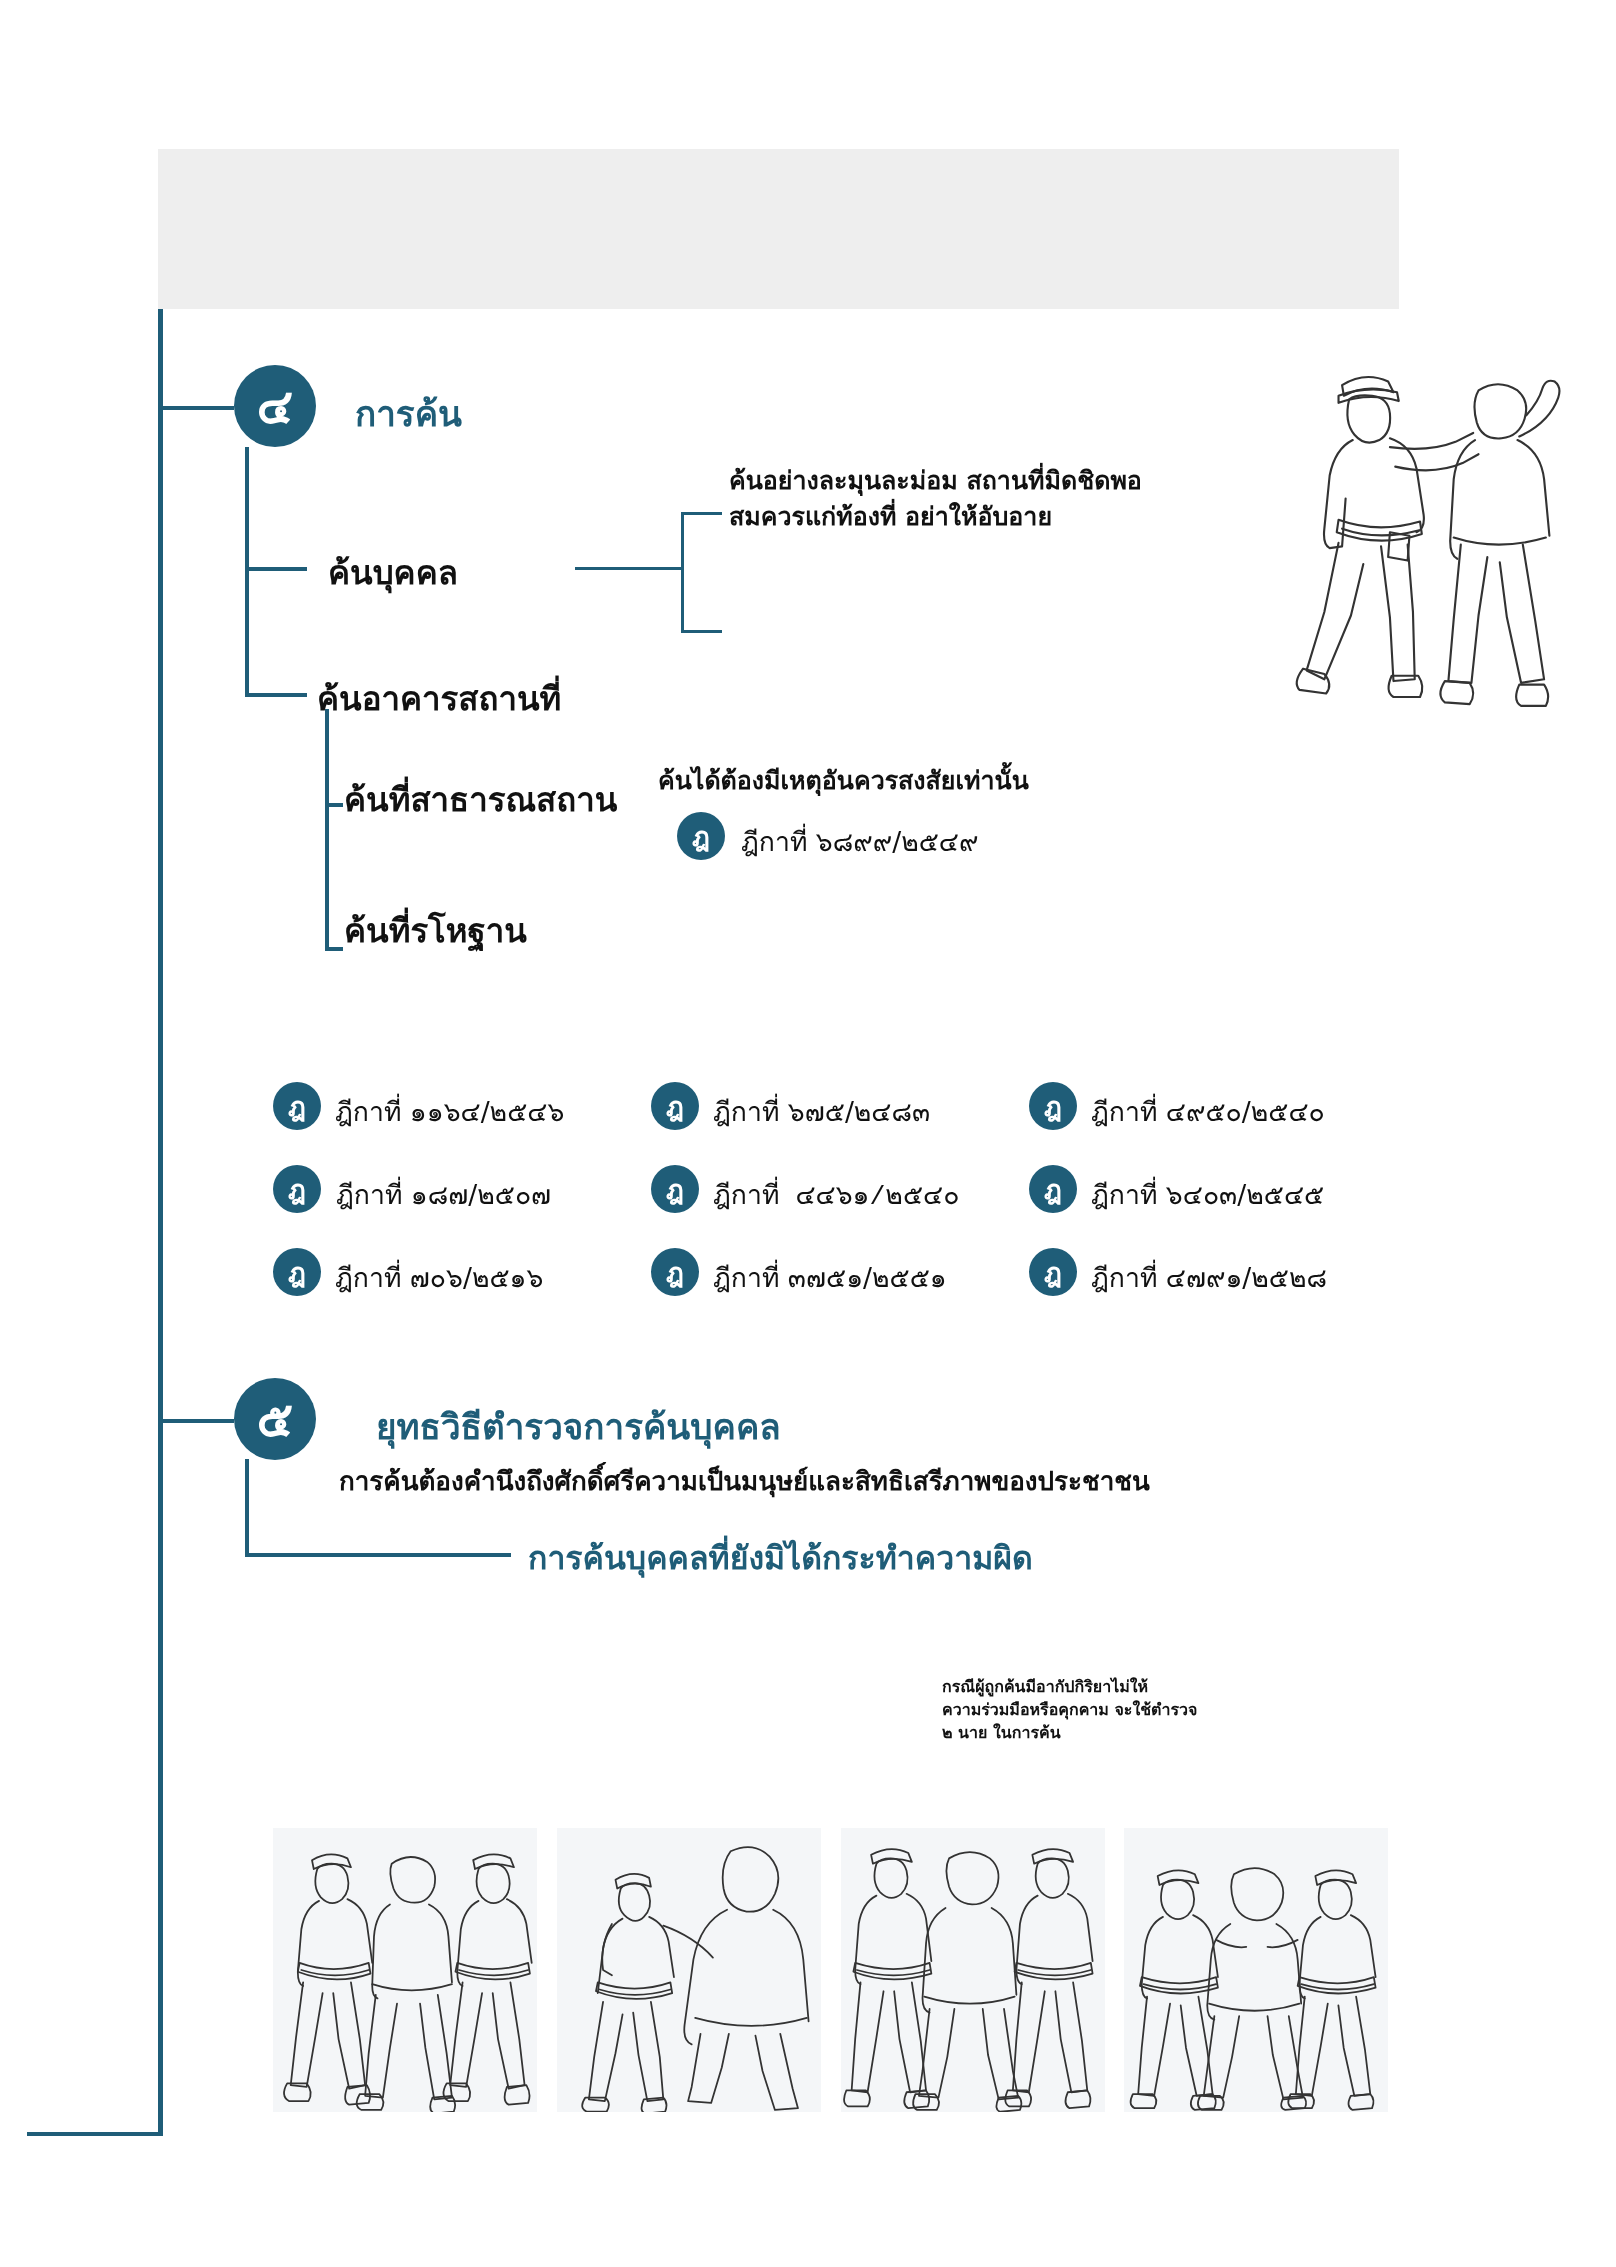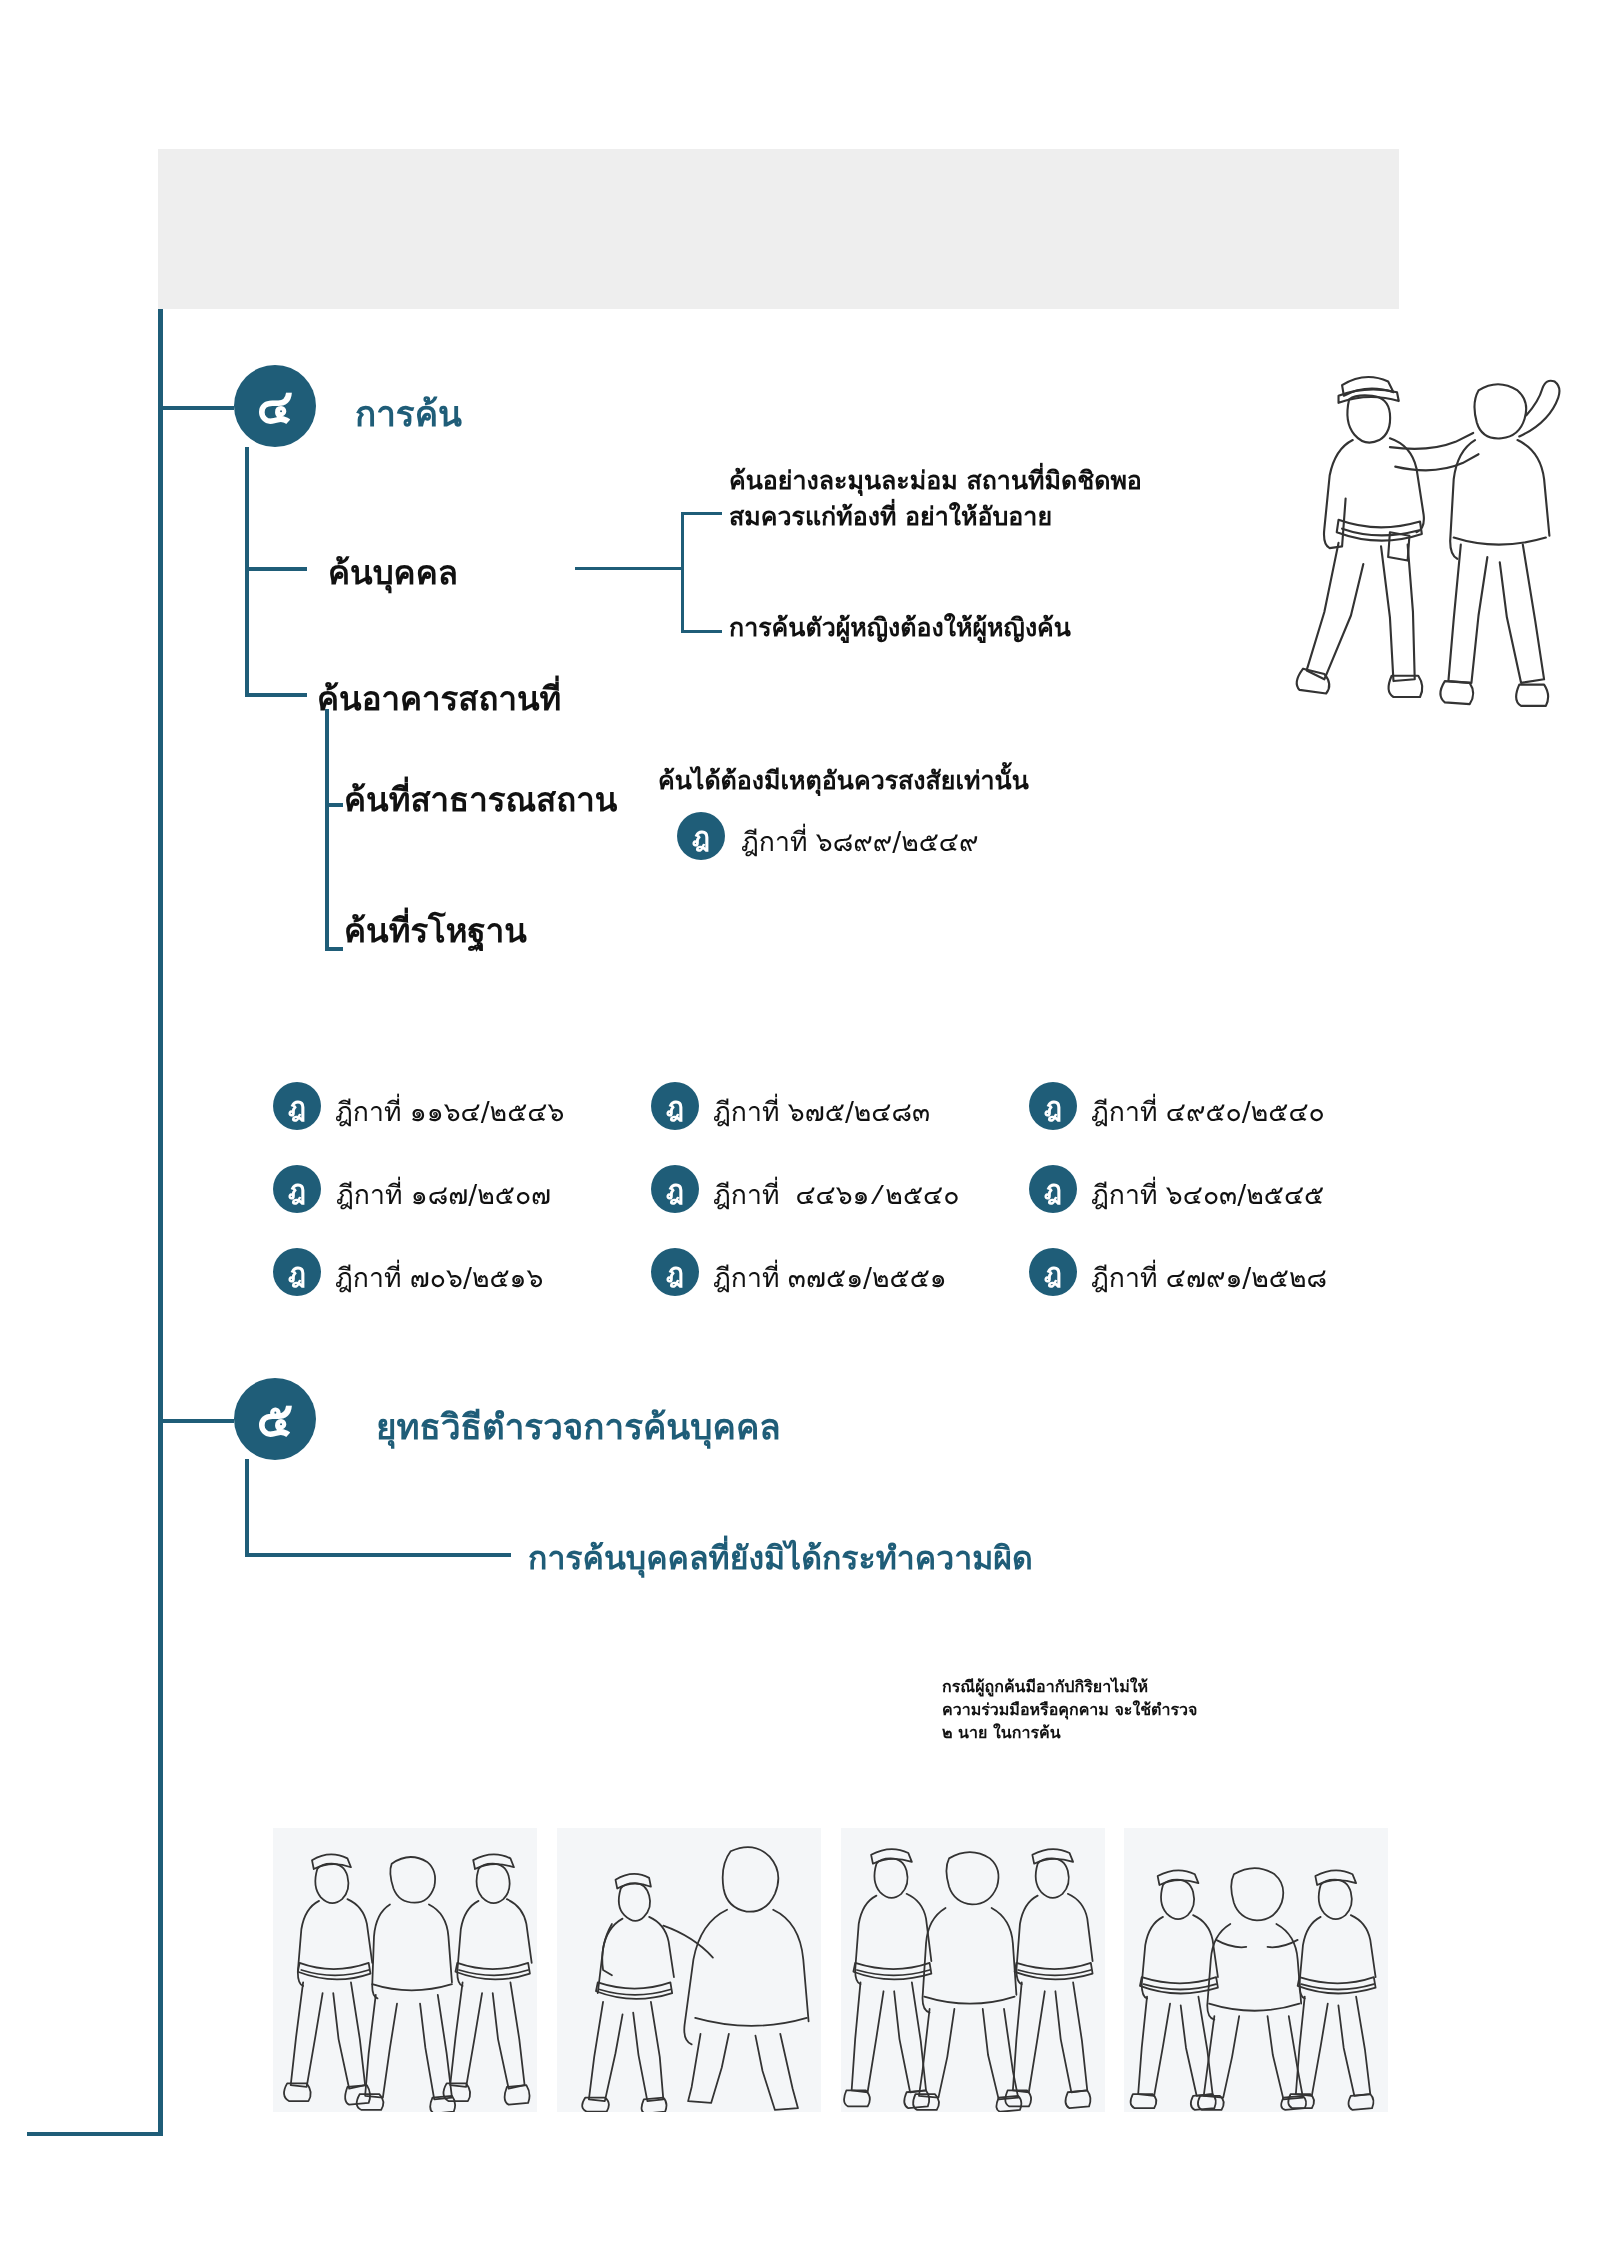--- a/index.html
+++ b/index.html
@@ -176,21 +176,20 @@
   <div class="branch-label" style="left:328px; top:546px;">ค้นบุคคล</div>
   <div class="branch-label" style="left:317px; top:672px;">ค้นอาคารสถานที่</div>
 
   <div class="hline-thin" style="left:575px; top:567px; width:106px;"></div>
   <div class="vline-thin" style="left:681px; top:512px; height:119px;"></div>
   <div class="hline-thin" style="left:681px; top:512px; width:41px;"></div>
   <div class="hline-thin" style="left:681px; top:630px; width:41px;"></div>
 
   <div class="body-text" style="left:729px; top:463px; width:550px; white-space: pre-line;">ค้นอย่างละมุนละม่อม สถานที่มิดชิดพอ
 สมควรแก่ท้องที่ อย่าให้อับอาย</div>
-  <div class="body-text" style="left:729px; top:610px; width:567px; white-space: pre-line;">การค้นตัวผู้หญิงต้องให้ผู้หญิงค้น</div>
 
   <div class="vline" style="left:325px; top:709px; height:239px;"></div>
   <div class="hline" style="left:325px; top:803px; width:17.7px;"></div>
   <div class="hline" style="left:325px; top:947px; width:17.7px;"></div>
 
   <div class="branch-label" style="left:344px; top:773px;">ค้นที่สาธารณสถาน</div>
   <div class="branch-label" style="left:344px; top:904px;">ค้นที่รโหฐาน</div>
 
   <div class="body-text" style="left:658px; top:763px; width:621px;">ค้นได้ต้องมีเหตุอันควรสงสัยเท่านั้น</div>
 
@@ -216,20 +215,21 @@
   <div class="ref-text" style="left:335px; top:1256px;">ฎีกาที่ ๗๐๖/๒๕๑๖</div>
   <div class="ref-badge" style="left:651px; top:1248px;">ฎ</div>
   <div class="ref-text" style="left:713px; top:1256px;">ฎีกาที่ ๓๗๕๑/๒๕๕๑</div>
   <div class="ref-badge" style="left:1029px; top:1248px;">ฎ</div>
   <div class="ref-text" style="left:1091px; top:1256px;">ฎีกาที่ ๔๗๙๑/๒๕๒๘</div>
 
   <div class="hline" style="left:163px; top:1419px; width:71px;"></div>
   <div class="num-circle" style="left:234px; top:1378px;">๕</div>
   <div class="section-heading" style="left:376px; top:1399px;">ยุทธวิธีตำรวจการค้นบุคคล</div>
 
+  <div class="body-text" style="left:339px; top:1463px; width:1064px; font-size:26px;">การค้นต้องคำนึงถึงศักดิ์ศรีความเป็นมนุษย์และสิทธิเสรีภาพของประชาชน</div>
 
   <div class="vline" style="left:245px; top:1459px; height:98px;"></div>
   <div class="hline" style="left:245px; top:1553px; width:266px;"></div>
 
   <div class="subheading-blue" style="left:528px; top:1532px;">การค้นบุคคลที่ยังมิได้กระทำความผิด</div>
 
   <div class="body-text" style="left:942px; top:1675px; width:541px; white-space: pre-line; font-size:16px;">กรณีผู้ถูกค้นมีอากัปกิริยาไม่ให้
 ความร่วมมือหรือคุกคาม จะใช้ตำรวจ
 ๒ นาย ในการค้น</div>
 

